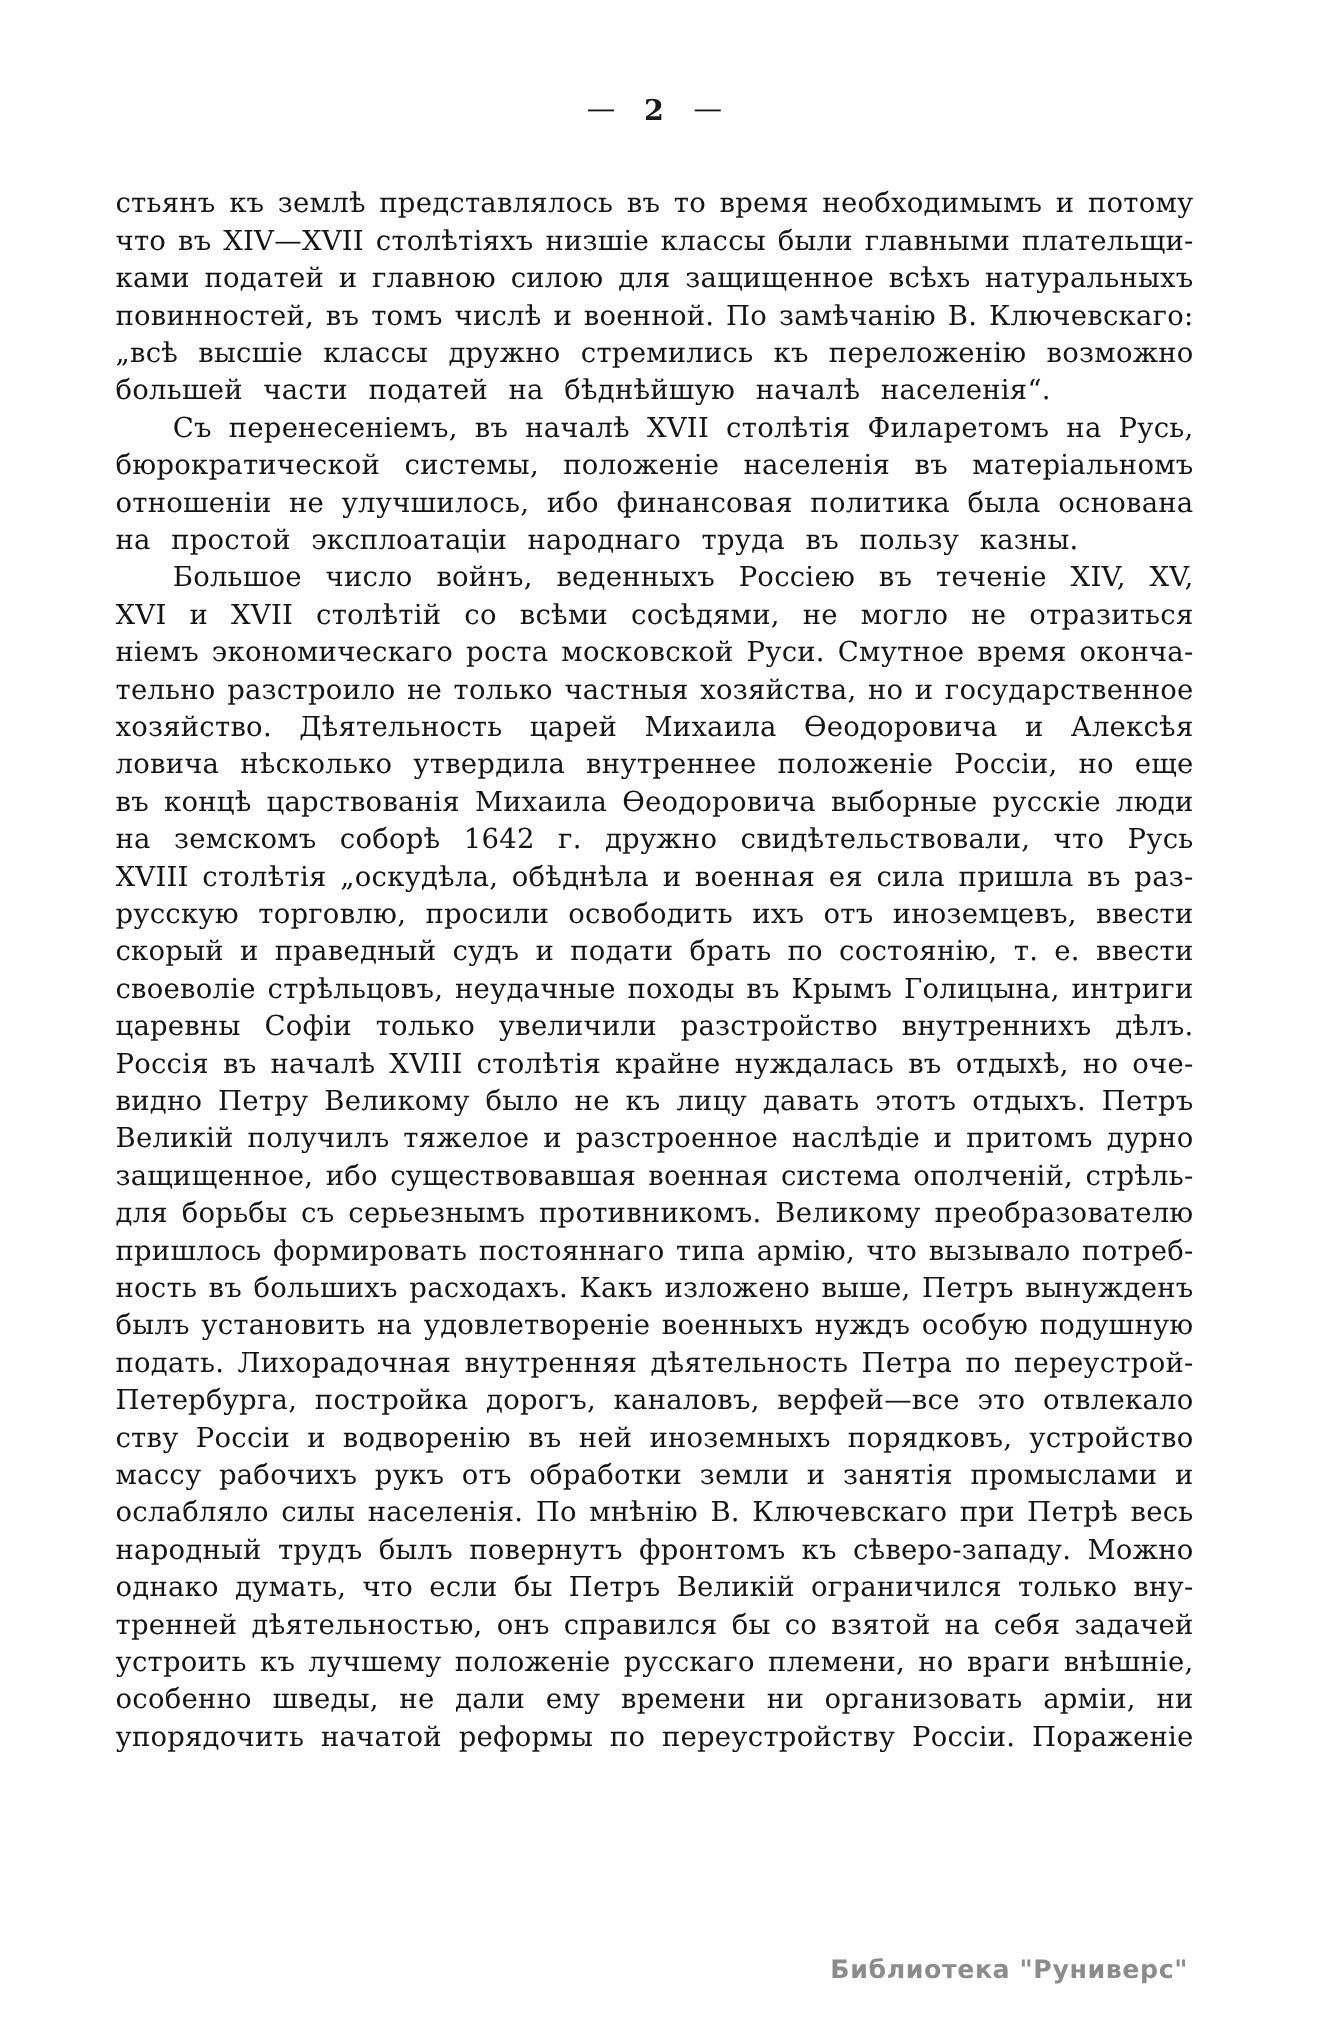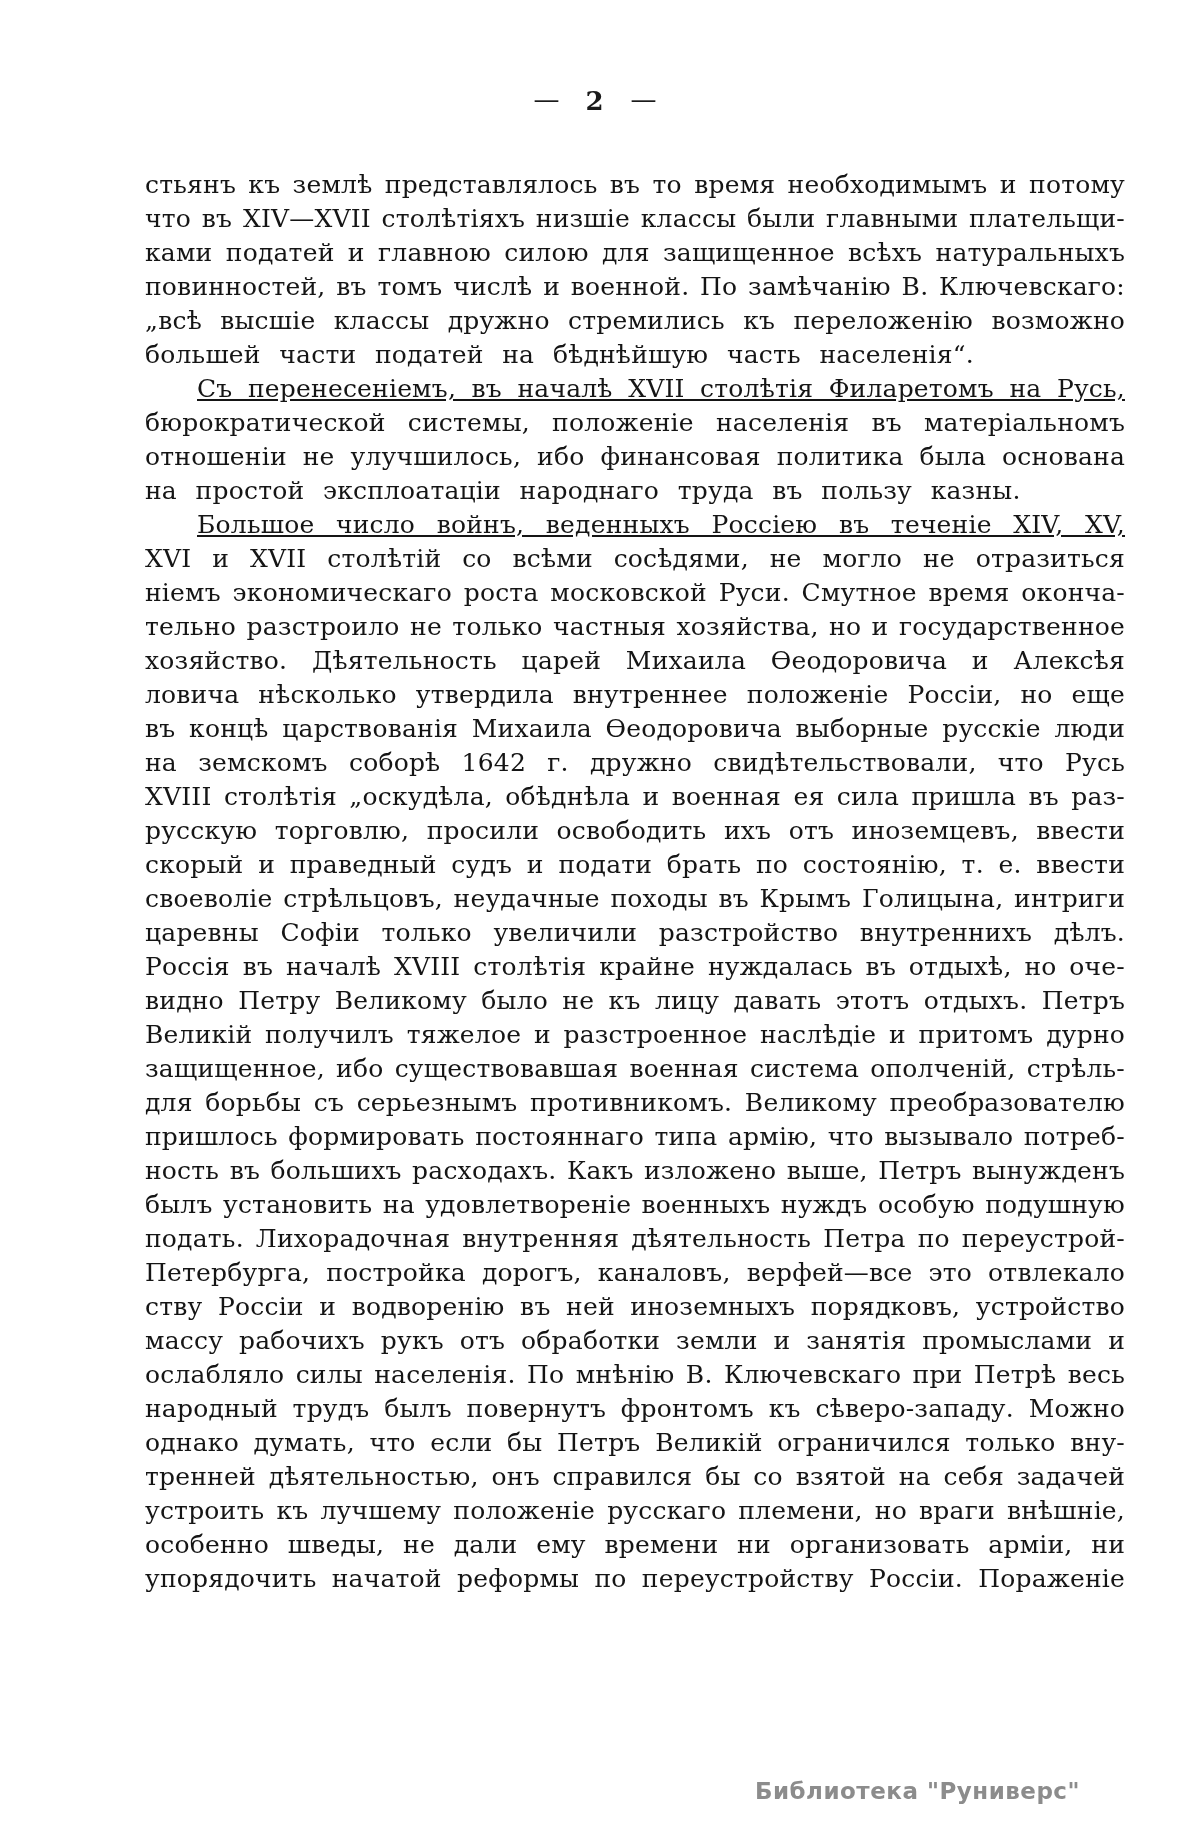--- a/index.html
+++ b/index.html
@@ -33,36 +33,34 @@
   .page-header .num {
     display: inline-block;
     font-weight: bold;
     letter-spacing: 1px;
   }
   .text-block {
     position: absolute;
     top: 168px;
     left: 105px;
     width: 980px;
-    margin-left: 40px;
   }
   .line {
     font-size: 25px;
     line-height: 34px;
     height: 34px;
     text-align: justify;
     text-align-last: justify;
     letter-spacing: 0.2px;
     word-spacing: 0.05em;
     white-space: normal;
     overflow: hidden;
   }
   .line.indent {
     text-indent: 52px;
-    text-decoration: underline;
   }
   .line.lastline {
     text-align-last: left;
     word-spacing: 0.42em;
   }
   .watermark {
     position: absolute;
     top: 1778px;
     left: 105px;
     width: 975px;
@@ -82,21 +80,21 @@
   <div class="page-header">
     <span class="dash">—</span><span class="num">2</span><span class="dash">—</span>
   </div>
 
   <div class="text-block" id="text-block">
       <div class="line">стьянъ къ землѣ представлялось въ то время необходимымъ и потому</div>
       <div class="line">что въ XIV—XVII столѣтіяхъ низшіе классы были главными плательщи-</div>
       <div class="line">ками податей и главною силою для защищенное всѣхъ натуральныхъ</div>
       <div class="line">повинностей, въ томъ числѣ и военной. По замѣчанію В. Ключевскаго:</div>
       <div class="line">„всѣ высшіе классы дружно стремились къ переложенію возможно</div>
-      <div class="line lastline">большей части податей на бѣднѣйшую часть населенія“.</div>
+      <div class="line lastline">большей части податей на бѣднѣйшую началѣ населенія“.</div>
       <div class="line indent">Съ перенесеніемъ, въ началѣ XVII столѣтія Филаретомъ на Русь,</div>
       <div class="line">бюрократической системы, положеніе населенія въ матеріальномъ</div>
       <div class="line">отношеніи не улучшилось, ибо финансовая политика была основана</div>
       <div class="line lastline">на простой эксплоатаціи народнаго труда въ пользу казны.</div>
       <div class="line indent">Большое число войнъ, веденныхъ Россіею въ теченіе XIV, XV,</div>
       <div class="line">XVI и XVII столѣтій со всѣми сосѣдями, не могло не отразиться замедле-</div>
       <div class="line">ніемъ экономическаго роста московской Руси. Смутное время оконча-</div>
       <div class="line">тельно разстроило не только частныя хозяйства, но и государственное</div>
       <div class="line">хозяйство. Дѣятельность царей Михаила Ѳеодоровича и Алексѣя Михай-</div>
       <div class="line">ловича нѣсколько утвердила внутреннее положеніе Россіи, но еще</div>

